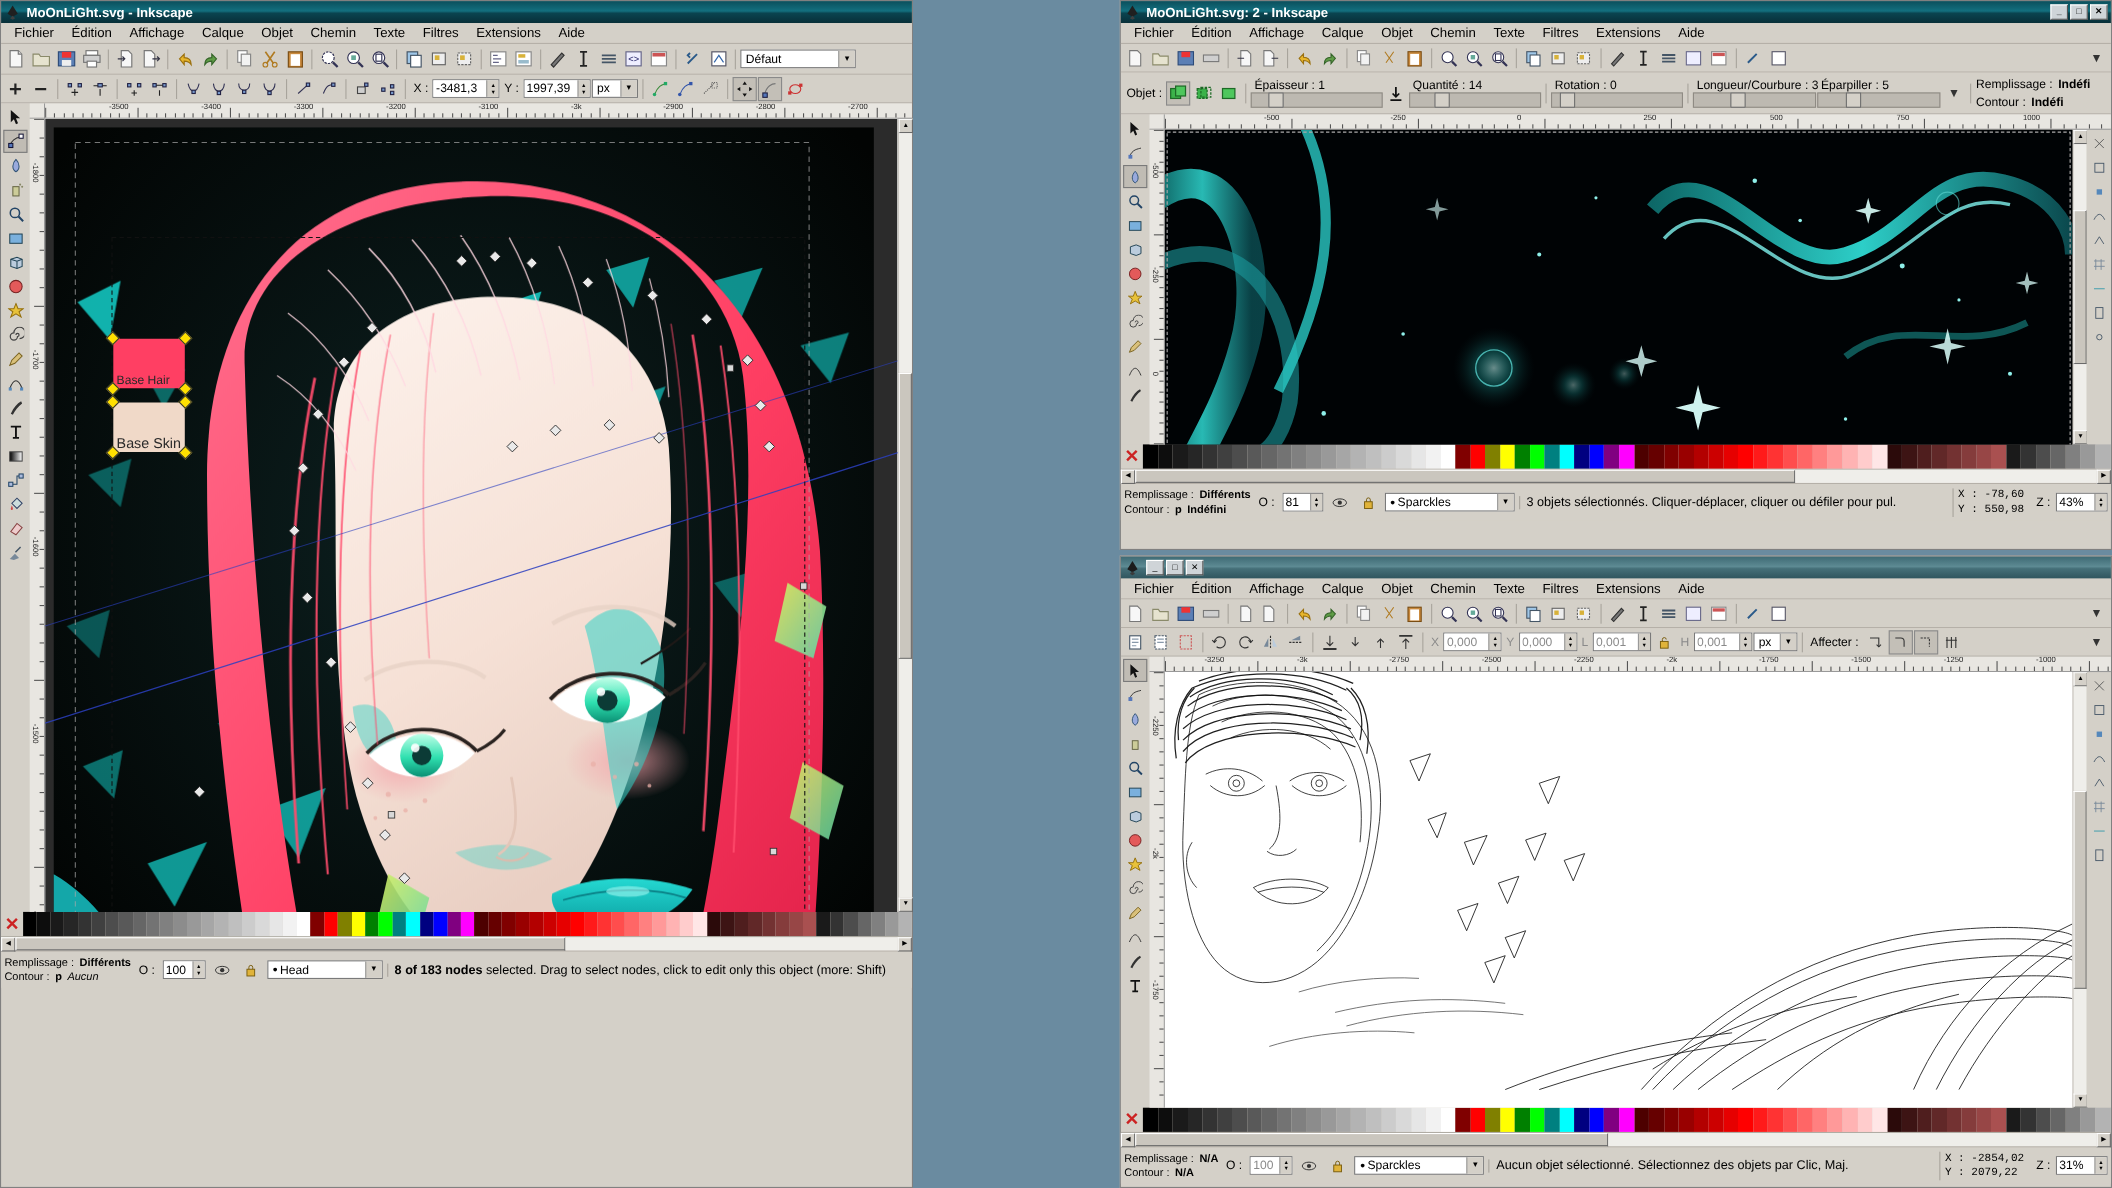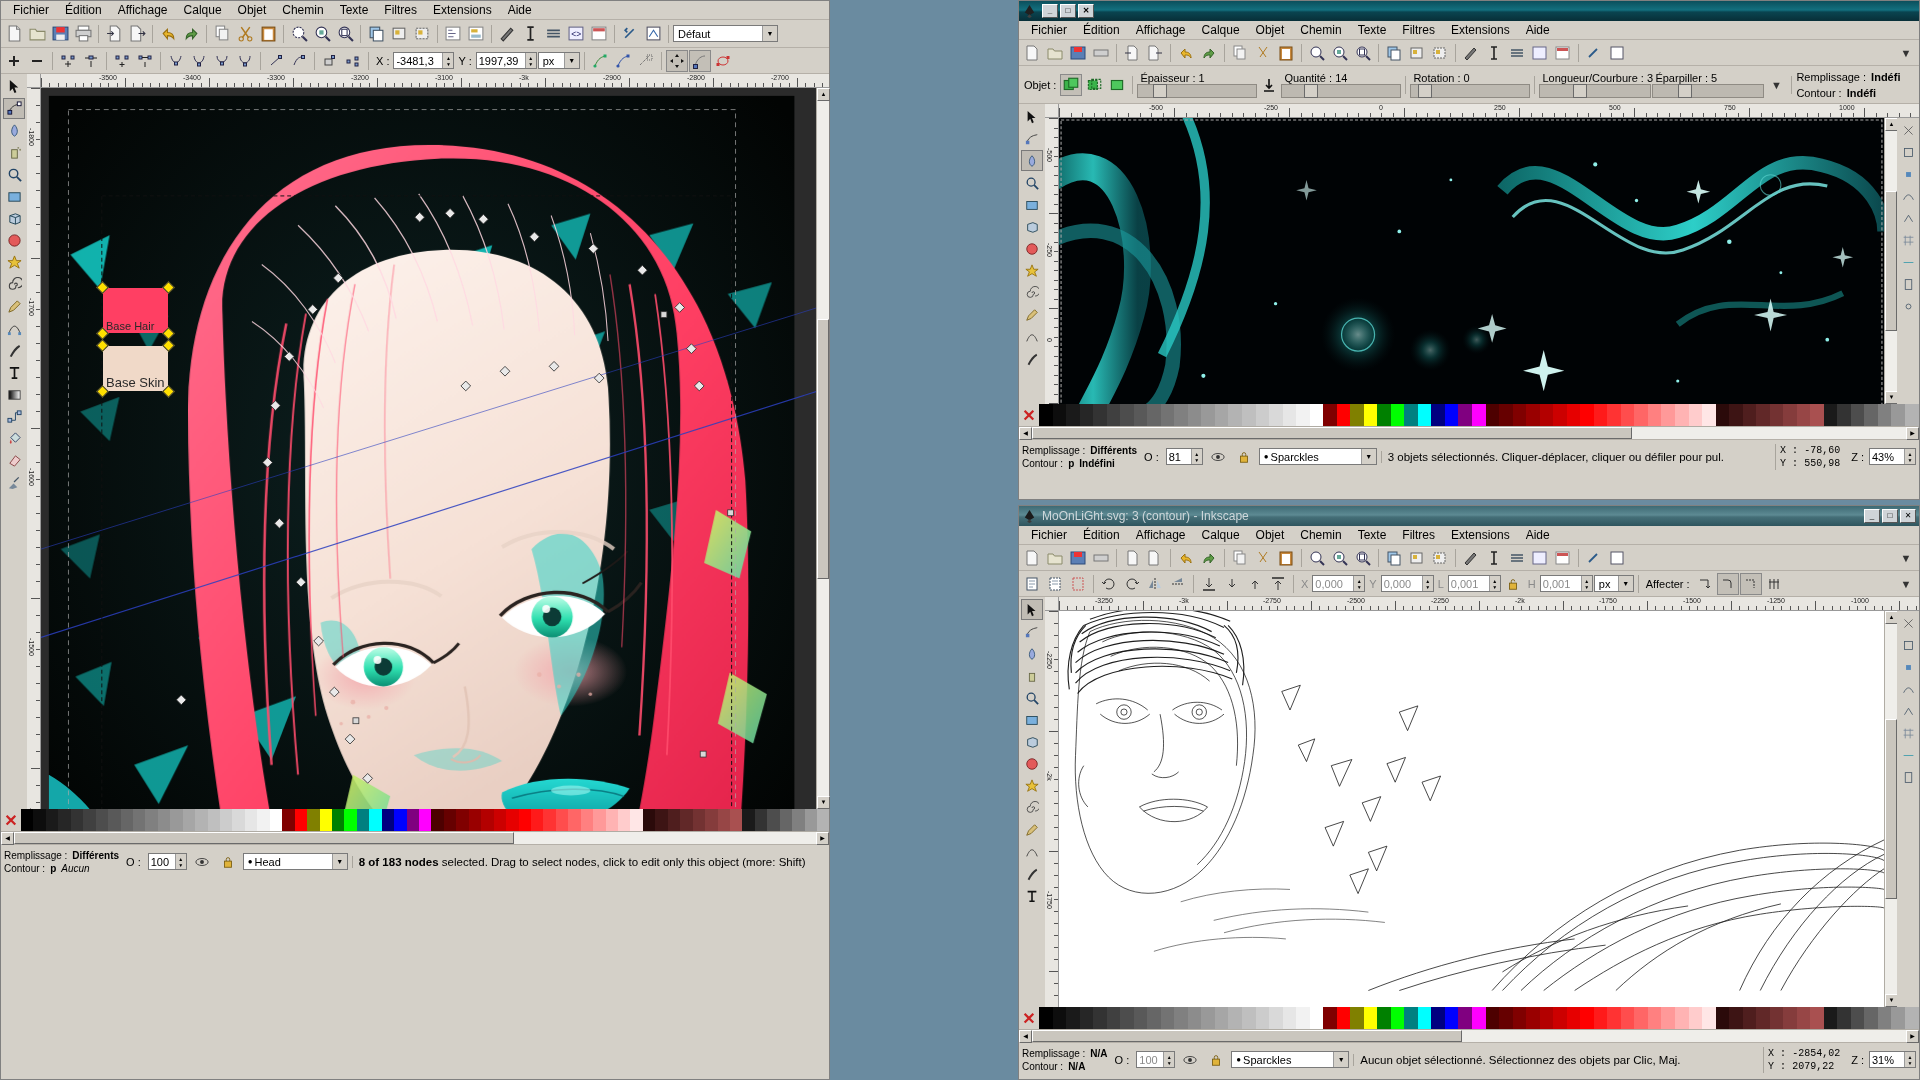--- a/index.html
+++ b/index.html
@@ -92,20 +92,27 @@
 
   .canvas-wrap{ position:relative; overflow:hidden; background:#fff; }
   .artwork{ position:absolute; inset:0; }
   svg{ display:block; }
 </style>
 </head>
 <body>
 
 <div class="win" style="left:0;top:0;width:830px;height:1080px;">
 
+  <div class="titlebar">
+    <svg class="tb-ico" viewBox="0 0 16 16">
+      <path d="M8 1 L13 9 L8 12 L3 9 Z" fill="#202020"></path>
+      <path d="M8 11 L10.5 13.5 L8 15 L5.5 13.5 Z" fill="#404040"></path>
+    </svg>
+    <span class="tb-title">MoOnLiGht.svg - Inkscape</span>
+  </div>
 
   <div class="menubar">
     <span>Fichier</span>
     <span>Édition</span>
     <span>Affichage</span>
     <span>Calque</span>
     <span>Objet</span>
     <span>Chemin</span>
     <span>Texte</span>
     <span>Filtres</span>
@@ -1061,20 +1068,21 @@
     </div>
   </div>
 </div>
 
 <div class="win" style="left:1018px;top:0;width:902px;height:500px;">
   <div class="titlebar">
     <svg class="tb-ico" viewBox="0 0 16 16">
       <path d="M8 1 L13 9 L8 12 L3 9 Z" fill="#202020"></path>
         <path d="M8 11 L10.5 13.5 L8 15 L5.5 13.5 Z" fill="#404040"></path>
     </svg>
+    <span class="tb-title">MoOnLiGht.svg: 2 - Inkscape</span>
     <div class="tb-btns">
       <div class="tb-btn">_</div>
       <div class="tb-btn">□</div>
       <div class="tb-btn">✕</div>
     </div>
   </div>
 
   <div class="menubar">
     <span>Fichier</span>
     <span>Édition</span>
@@ -1741,21 +1749,20 @@
     </div>
   </div>
 </div>
 
 <div class="win" style="left:1018px;top:505px;width:902px;height:575px;">
   <div class="titlebar inactive">
     <svg class="tb-ico" viewBox="0 0 16 16">
       <path d="M8 1 L13 9 L8 12 L3 9 Z" fill="#1b1b1b"></path>
         <path d="M8 11 L10.5 13.5 L8 15 L5.5 13.5 Z" fill="#3a3a3a"></path>
     </svg>
-    <span class="tb-title">MoOnLiGht.svg: 3 (contour) - Inkscape</span>
     <div class="tb-btns">
       <div class="tb-btn">_</div>
       <div class="tb-btn">□</div>
       <div class="tb-btn">✕</div>
     </div>
   </div>
 
   <div class="menubar">
     <span>Fichier</span>
     <span>Édition</span>

